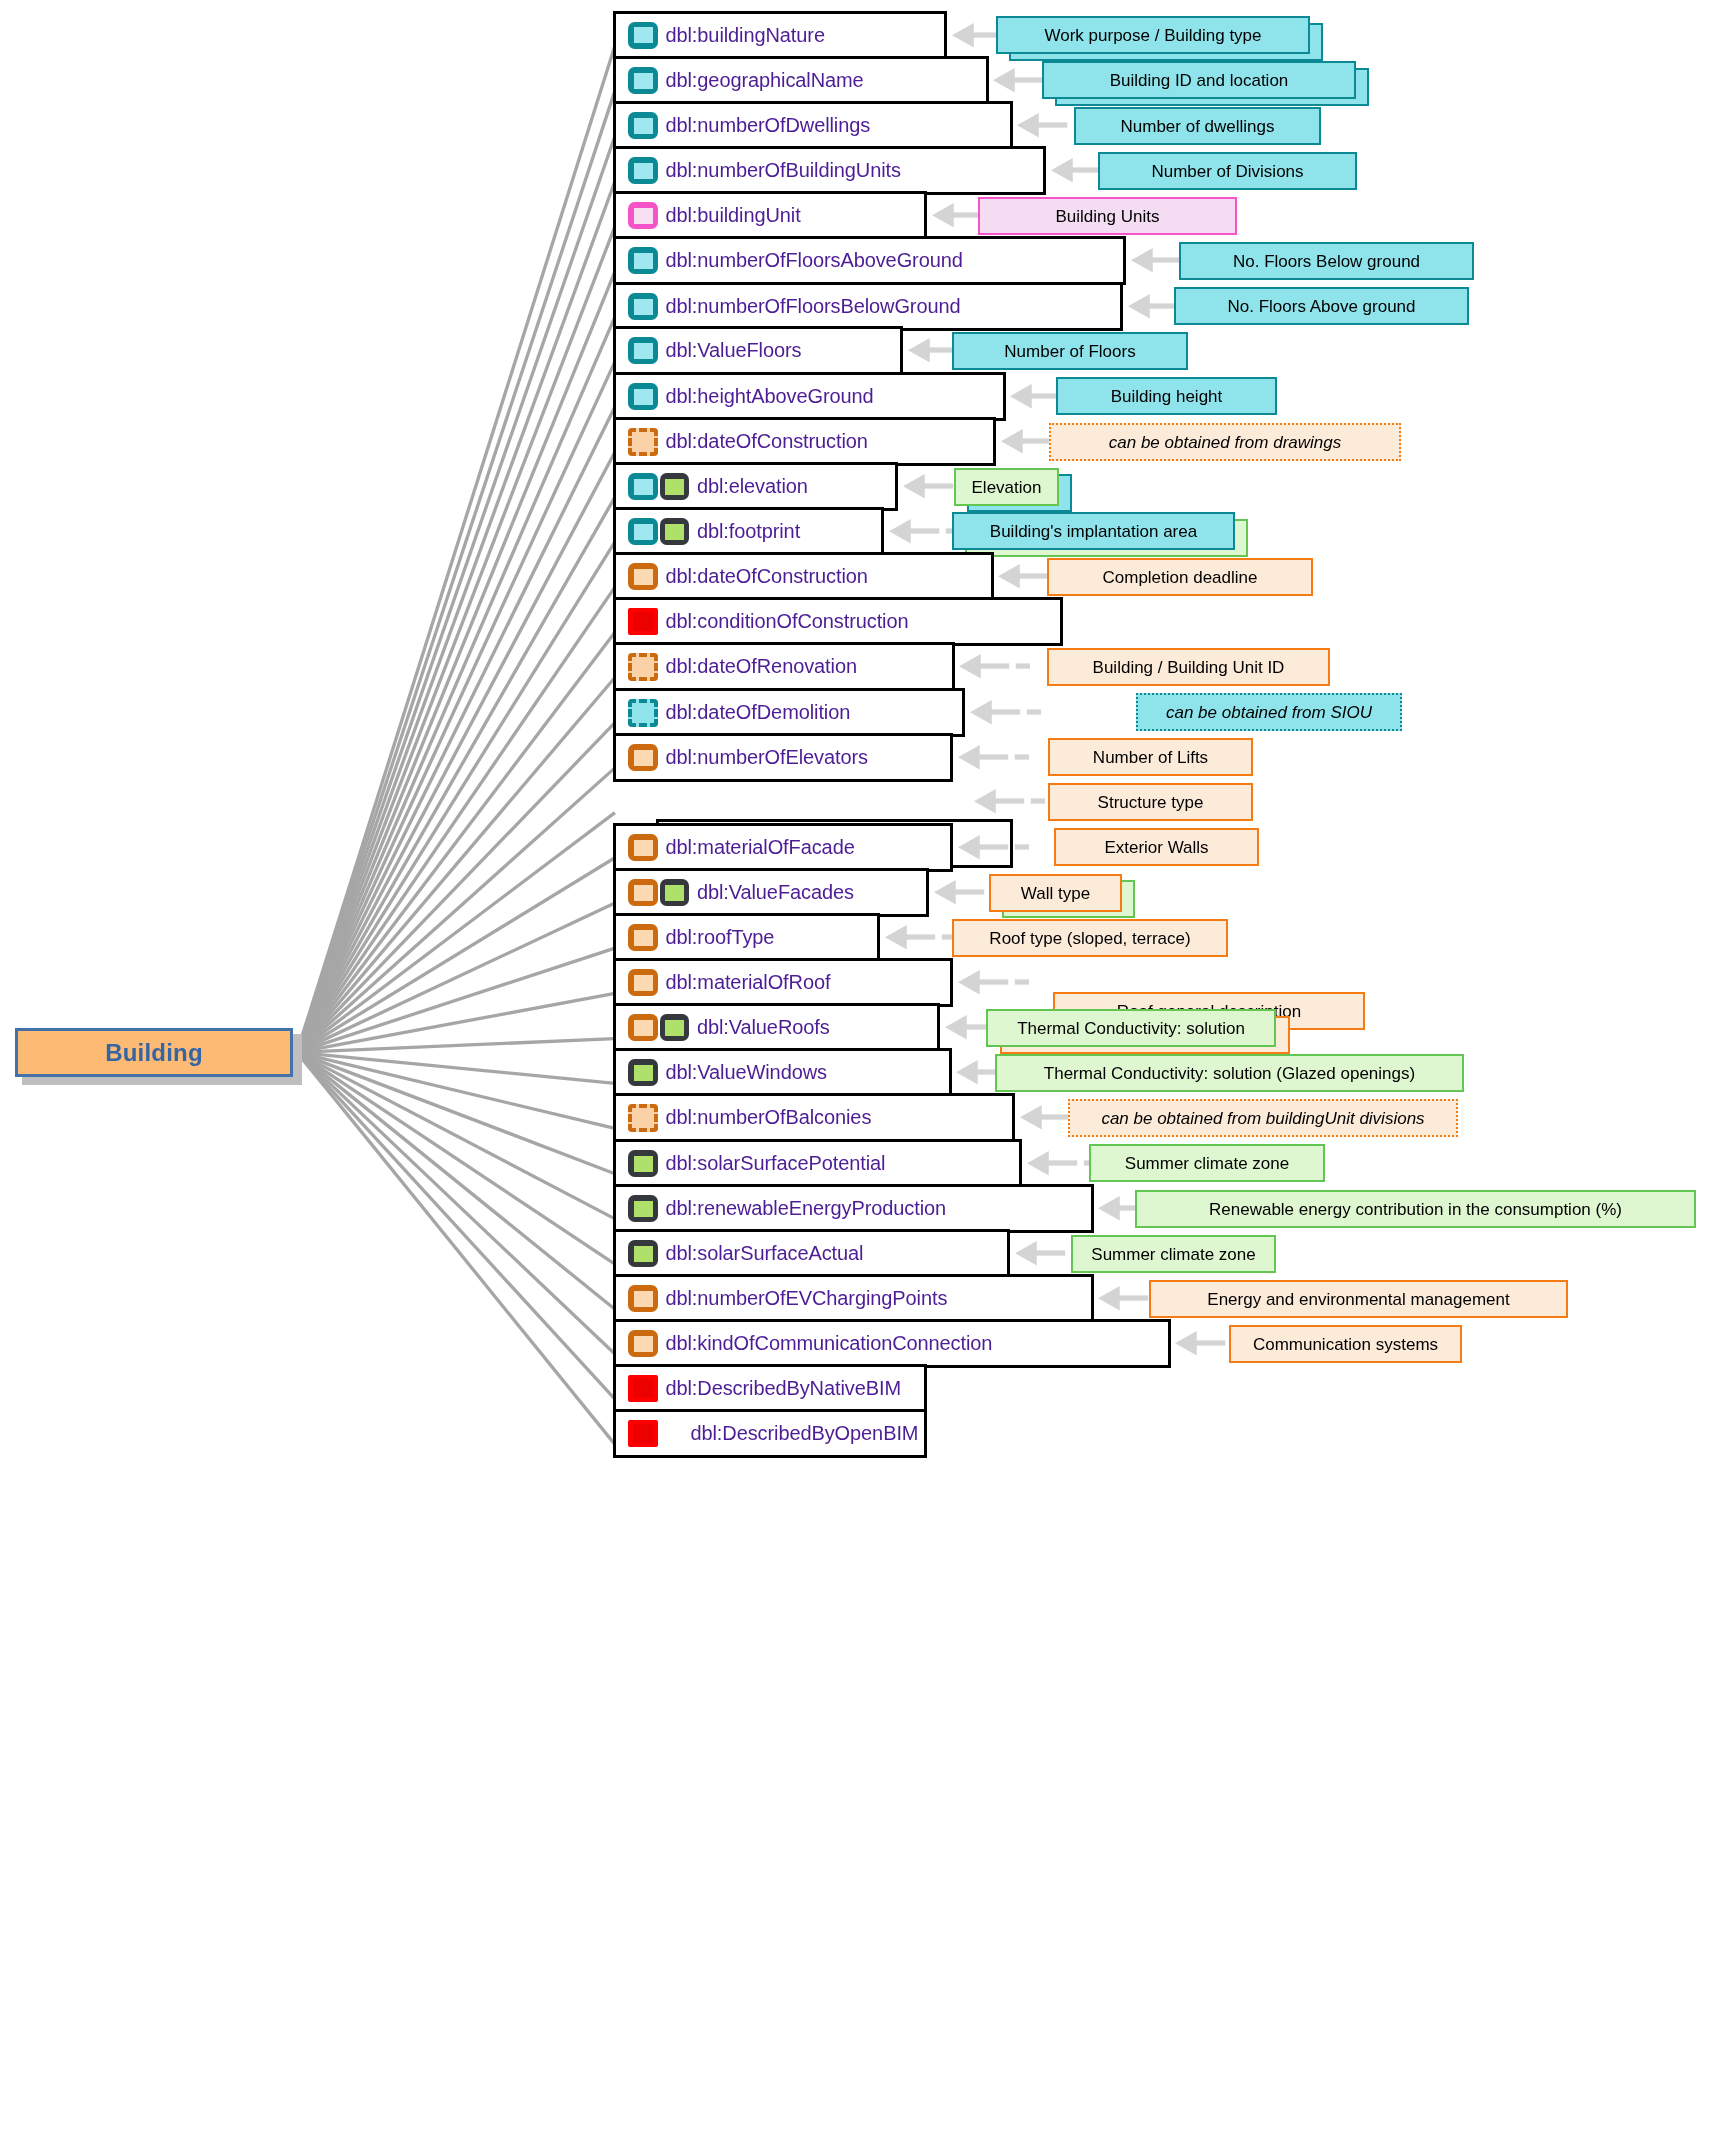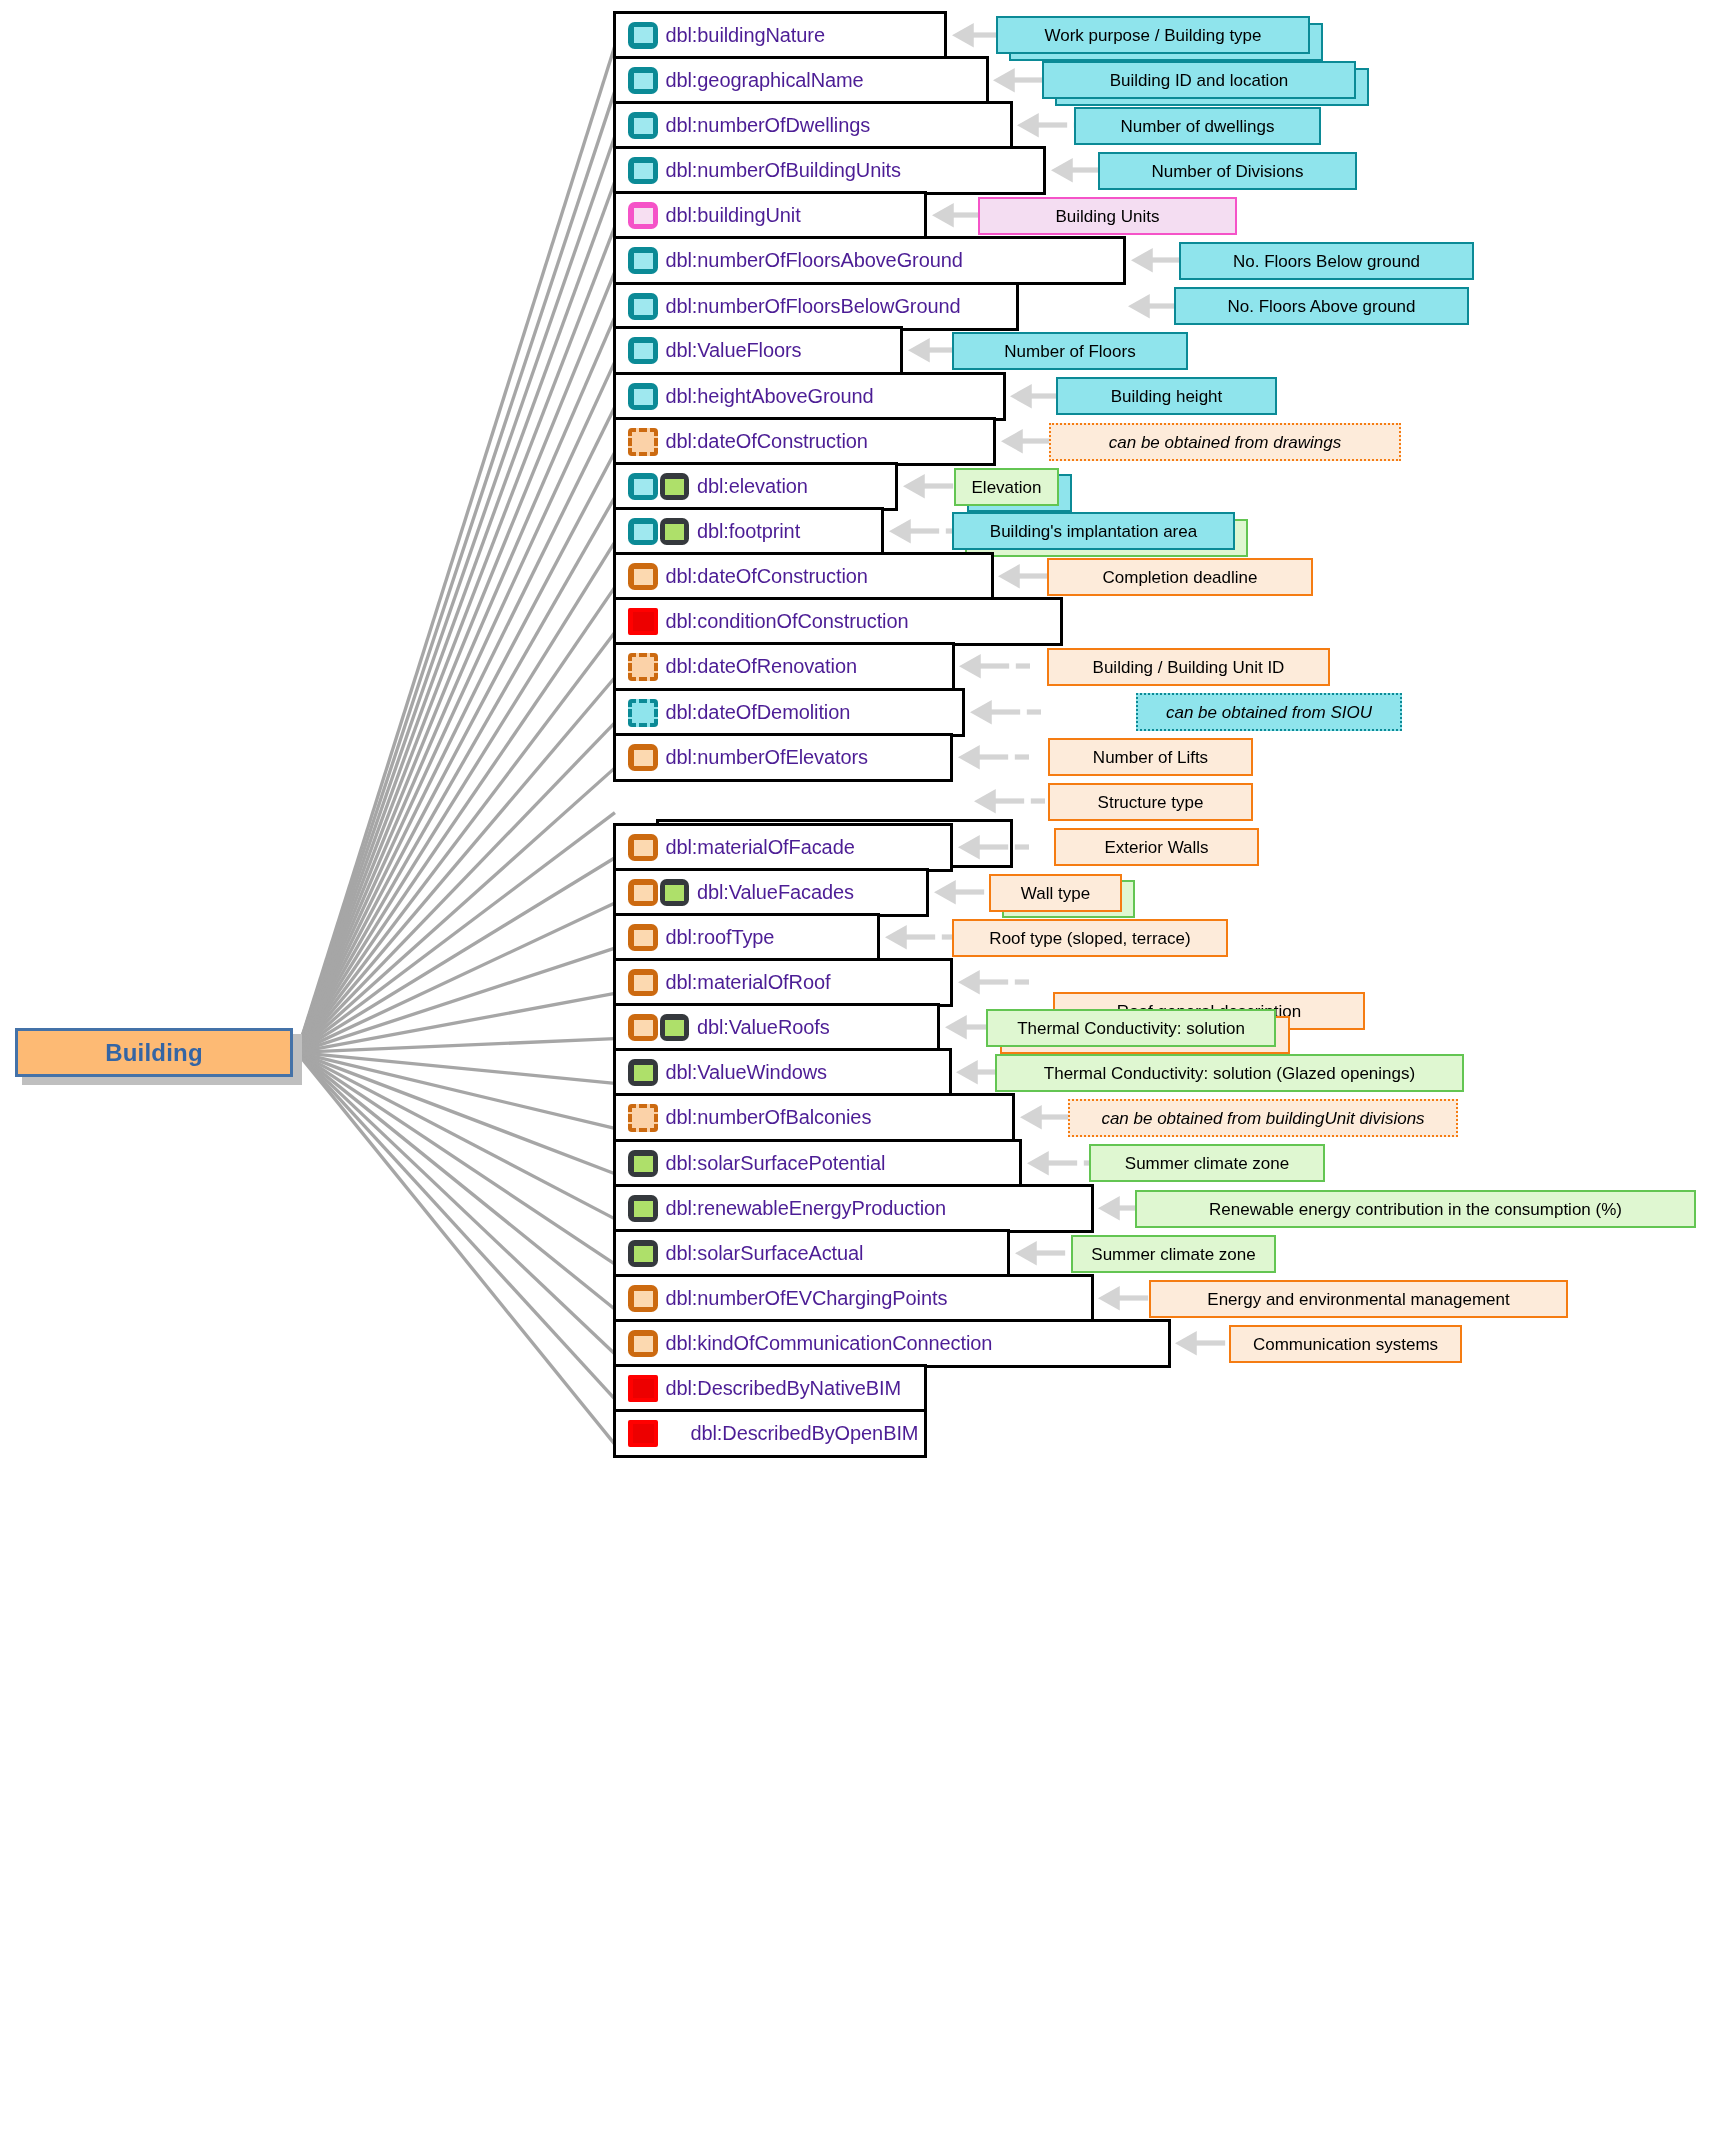--- a/index.html
+++ b/index.html
@@ -221,21 +221,21 @@
         <svg width="71" height="28.5" viewBox="0 0 150 60">
           <polygon points="0,30 46,4 46,56" fill="#D4D4D4"></polygon>
           <rect x="44" y="24" width="62" height="11" fill="#D4D4D4"></rect>
           <rect x="120" y="24" width="30" height="11" fill="#D4D4D4"></rect>
         </svg>
       </div>
       <div class="lbl teal" style="left: 1179px; top: 242px; width: 295px;">
         <span class="lt">No. Floors Below ground</span>
       </div>
       <div class="row" style="left: 613px; top: 282px;">
-        <div class="nodebox" style="width: 406px; align-items: center;">
+        <div class="nodebox" style="width: 510px; align-items: center;">
           <div class="chip teal">
             <div class="inner"></div>
           </div>
           <span class="ntext">dbl:numberOfFloorsBelowGround</span>
         </div>
       </div>
       <div class="arrow" style="left: 1128px; top: 282px;">
         <svg width="71" height="28.5" viewBox="0 0 150 60">
           <polygon points="0,30 46,4 46,56" fill="#D4D4D4"></polygon>
           <rect x="44" y="24" width="62" height="11" fill="#D4D4D4"></rect>

